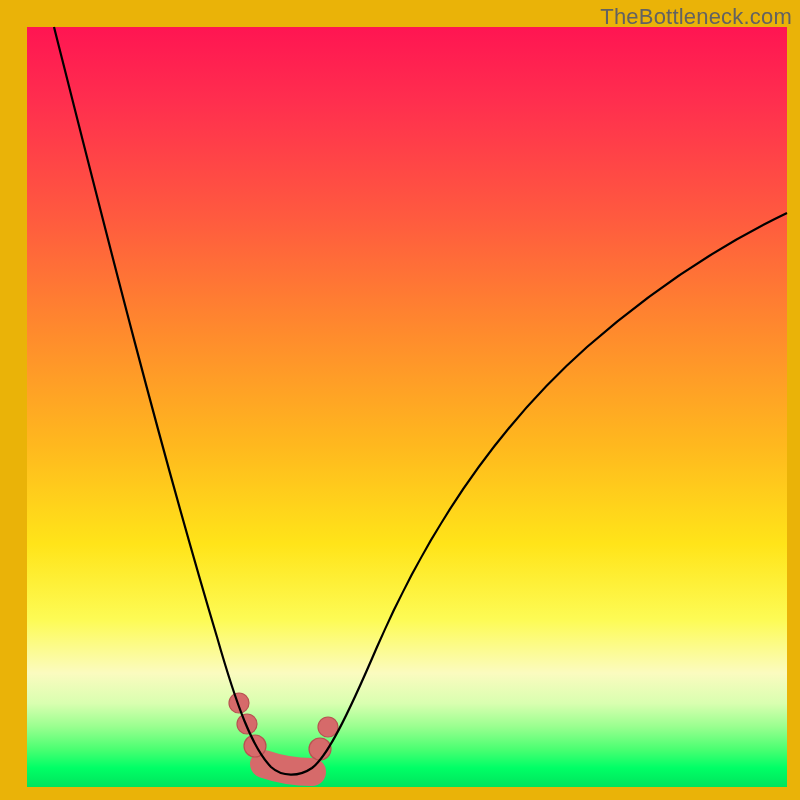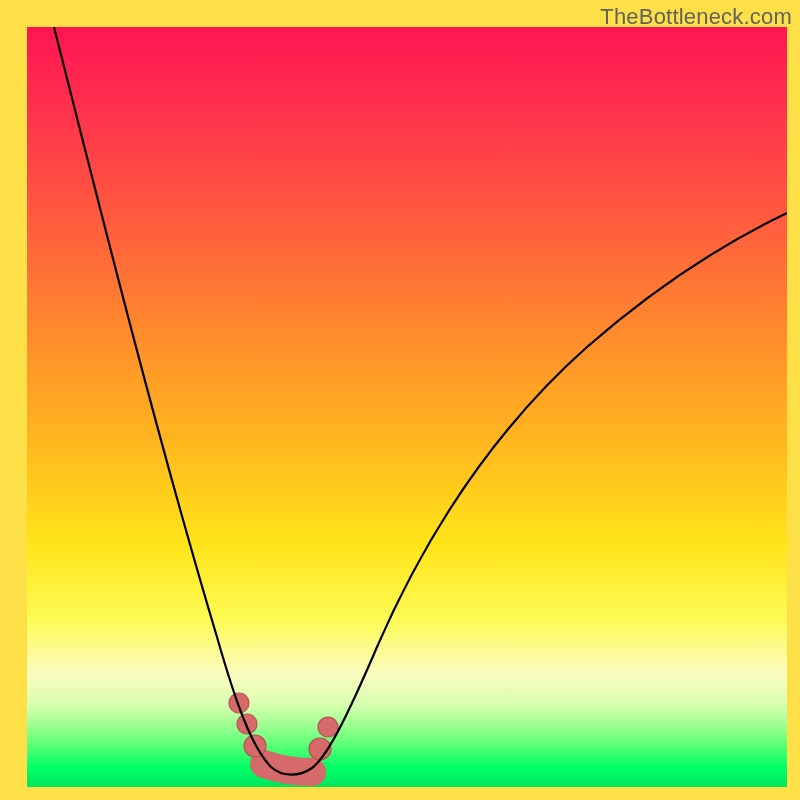--- a/index.html
+++ b/index.html
@@ -8,21 +8,21 @@
     width: 800px;
     height: 800px;
     overflow: hidden;
     background: #000;
     font-family: Arial, Helvetica, sans-serif;
   }
   .stage {
     position: relative;
     width: 800px;
     height: 800px;
-    background: #fde047;
+    background: #eab308;
   }
   .plot-area {
     position: absolute;
     left: 27px;
     top: 27px;
     width: 760px;
     height: 760px;
     
     background: linear-gradient(
       to bottom,

